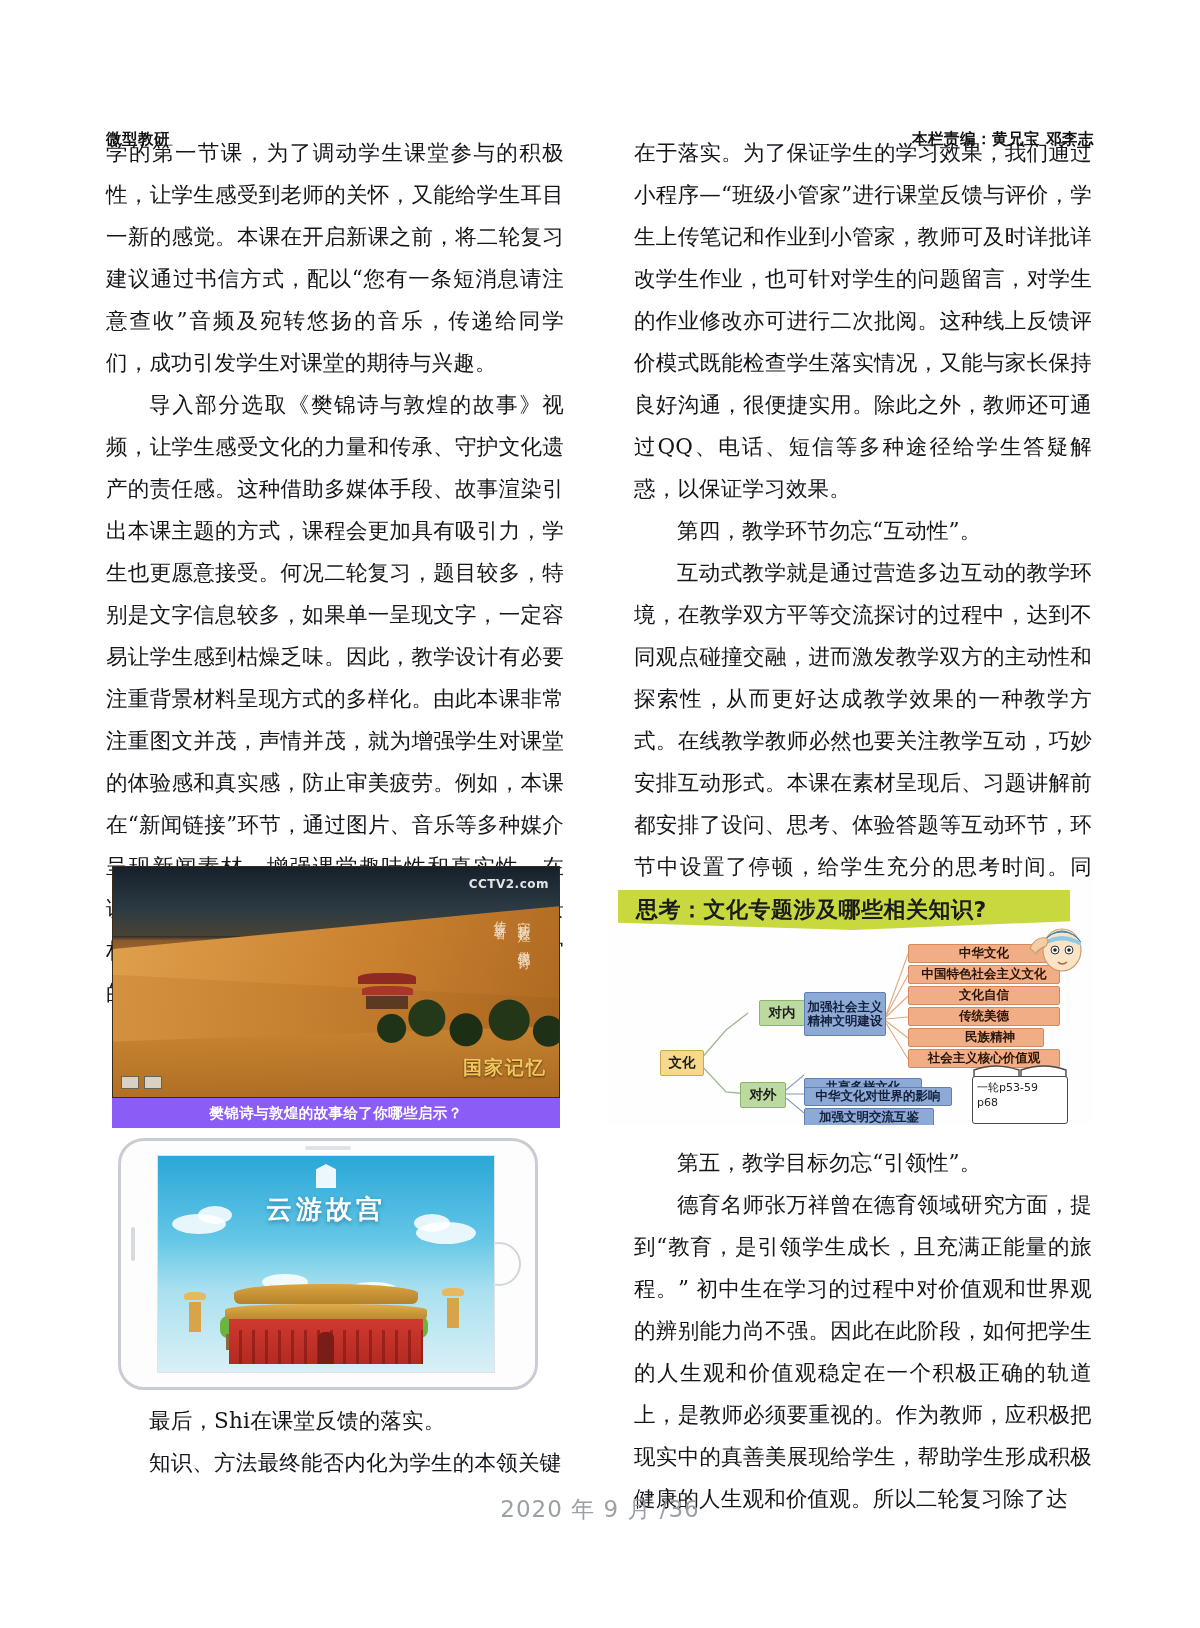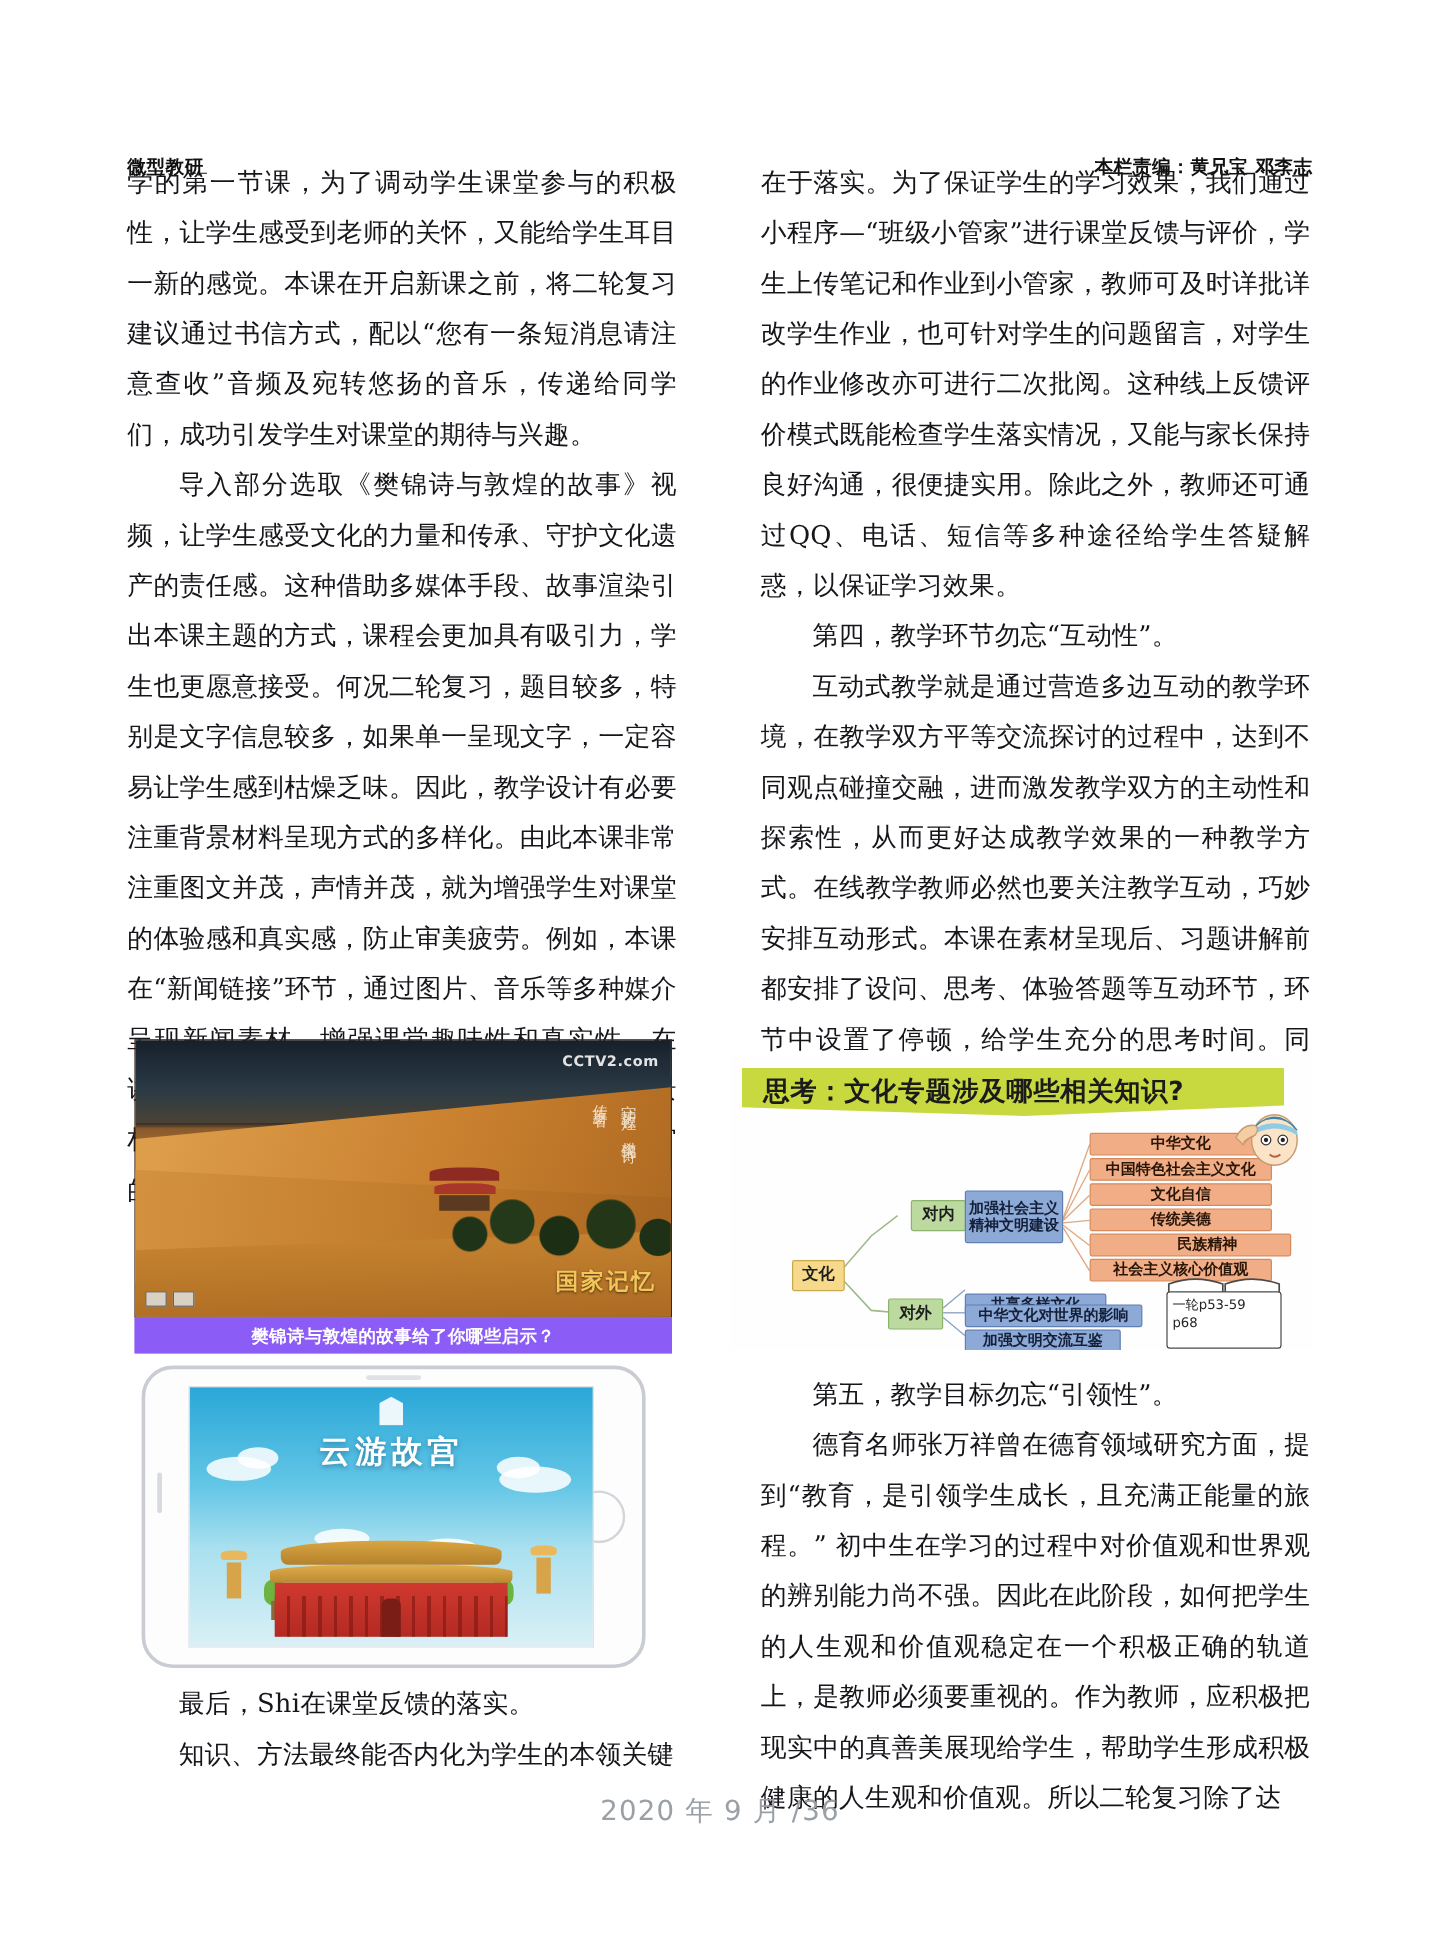--- a/index.html
+++ b/index.html
@@ -306,21 +306,21 @@
     <div class="node n-branch" style="left:132px;top:120px;width:46px;height:26px;margin-left:19px;">对内</div>
     <div class="node n-blue" style="left:196px;top:112px;width:82px;height:44px;flex-direction:column;">
       <span>加强社会主义</span>
       <span>精神文明建设</span>
     </div>
 
     <div class="node n-orange" style="left:300px;top:64px;width:152px;height:19px;">中华文化</div>
     <div class="node n-orange" style="left:300px;top:85px;width:152px;height:19px;">中国特色社会主义文化</div>
     <div class="node n-orange" style="left:300px;top:106px;width:152px;height:19px;">文化自信</div>
     <div class="node n-orange" style="left:300px;top:127px;width:152px;height:19px;">传统美德</div>
-    <div class="node n-orange" style="left:300px;top:148px;width:168px;height:19px;padding-left:28px;">民族精神</div>
+    <div class="node n-orange" style="left:300px;top:148px;width:136px;height:19px;padding-left:28px;">民族精神</div>
     <div class="node n-orange" style="left:300px;top:169px;width:152px;height:19px;">社会主义核心价值观</div>
 
     <div class="node n-branch" style="left:132px;top:202px;width:46px;height:26px;">对外</div>
     <div class="node n-blue" style="left:196px;top:186px;width:118px;height:19px;margin-top:12px;">共享多样文化</div>
     <div class="node n-blue" style="left:196px;top:207px;width:148px;height:19px;">中华文化对世界的影响</div>
     <div class="node n-blue" style="left:196px;top:228px;width:130px;height:19px;">加强文明交流互鉴</div>
 
     <svg class="thinker" viewBox="0 0 62 60">
       <ellipse cx="36" cy="26" rx="19" ry="21" fill="#fbe3c8" stroke="#c89a6c" stroke-width="1.2"></ellipse>
       <path d="M17,18 Q36,-4 55,18 Q48,8 36,8 Q24,8 17,18Z" fill="#6fb7d8" stroke="#3e84a6" stroke-width="1"></path>

